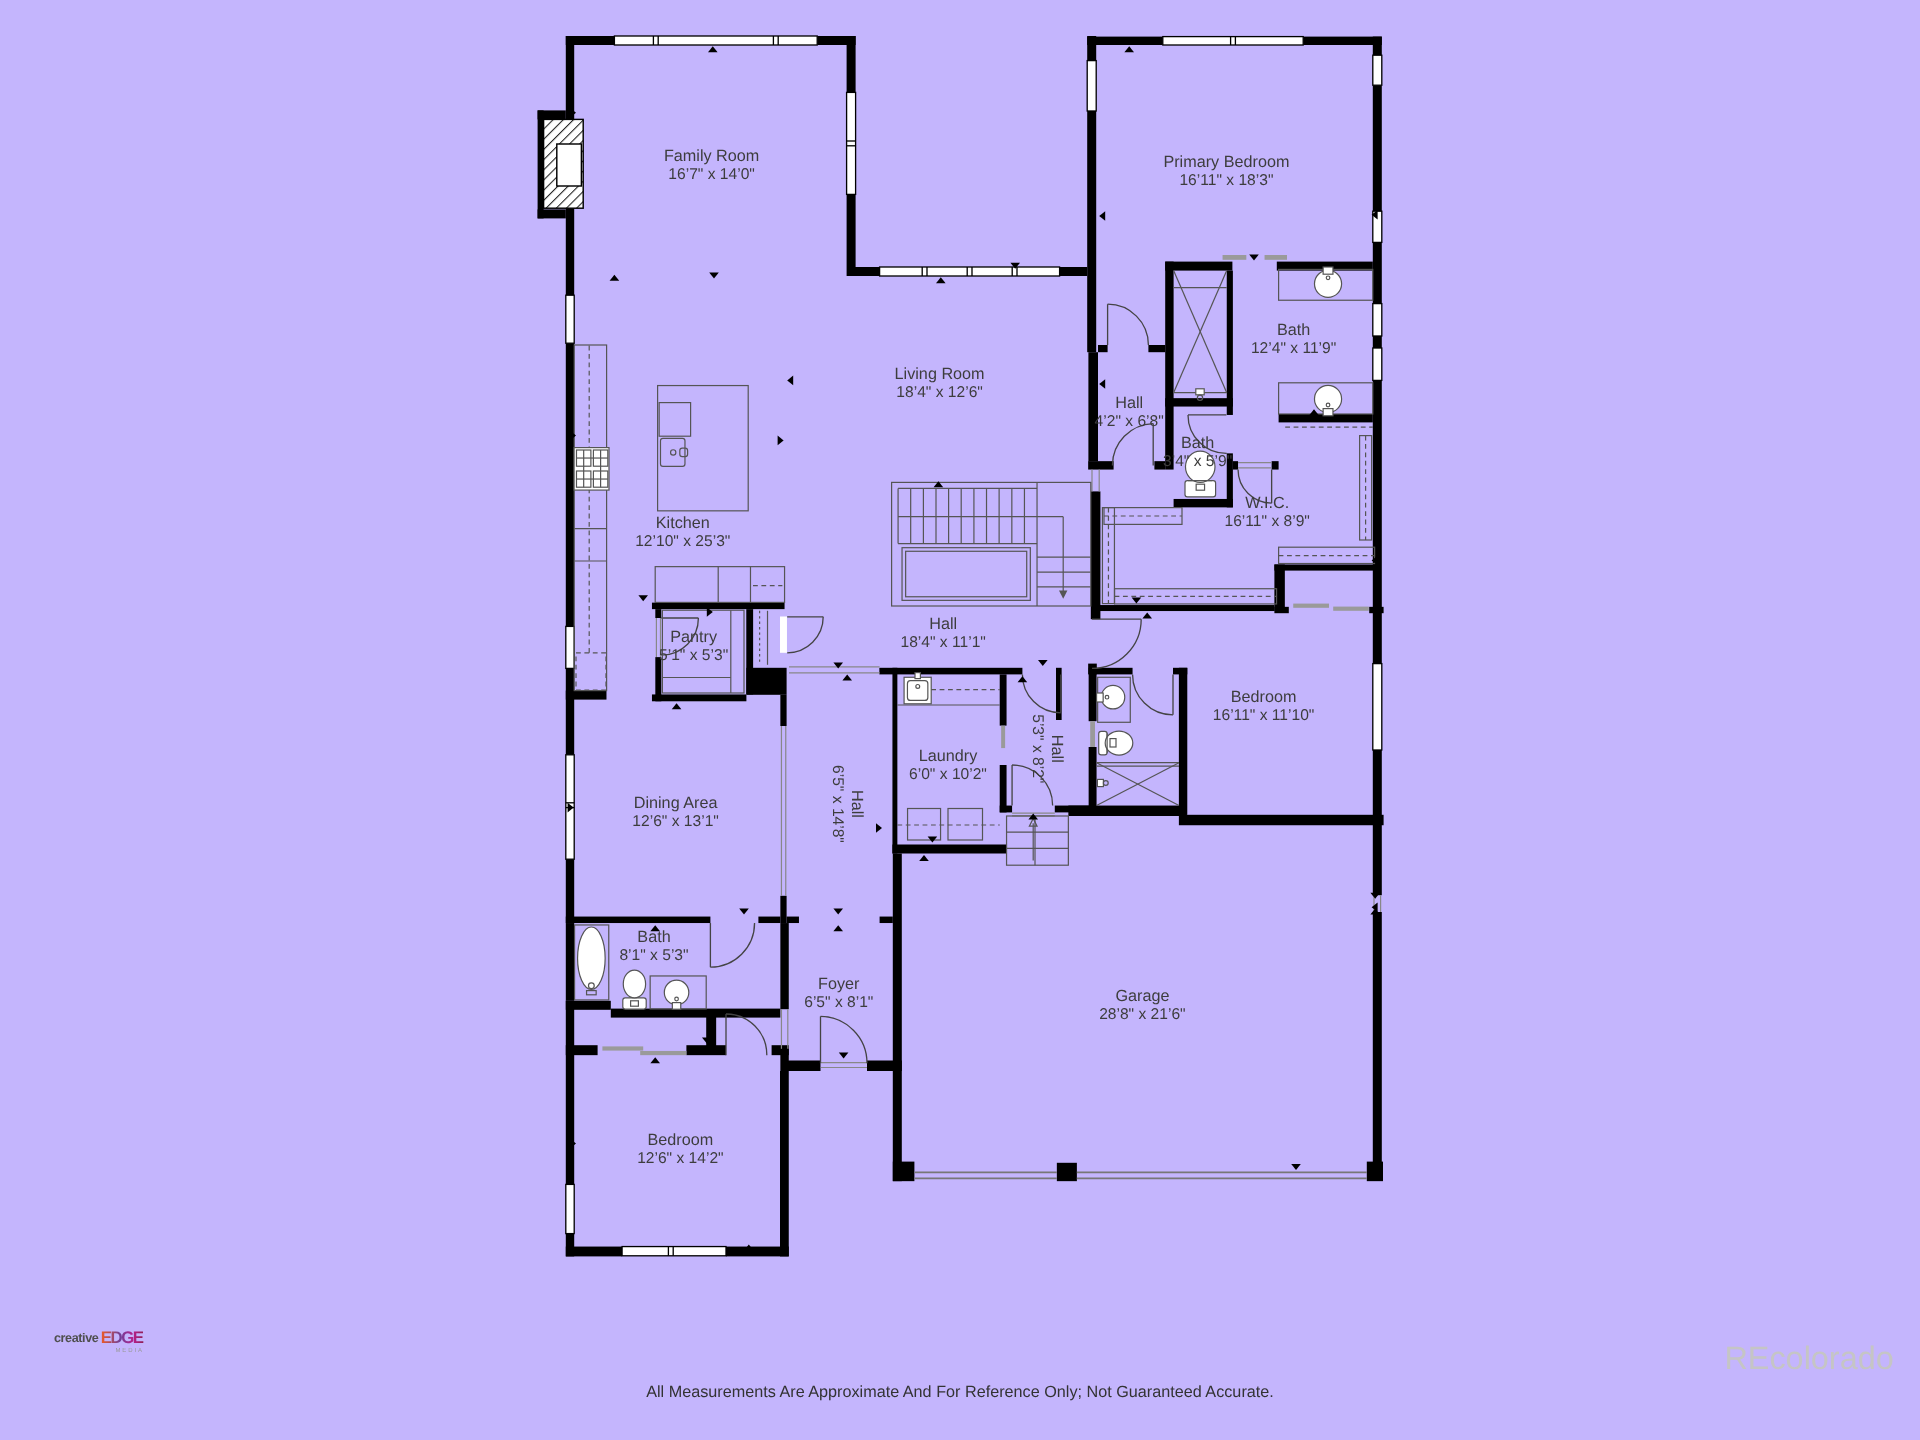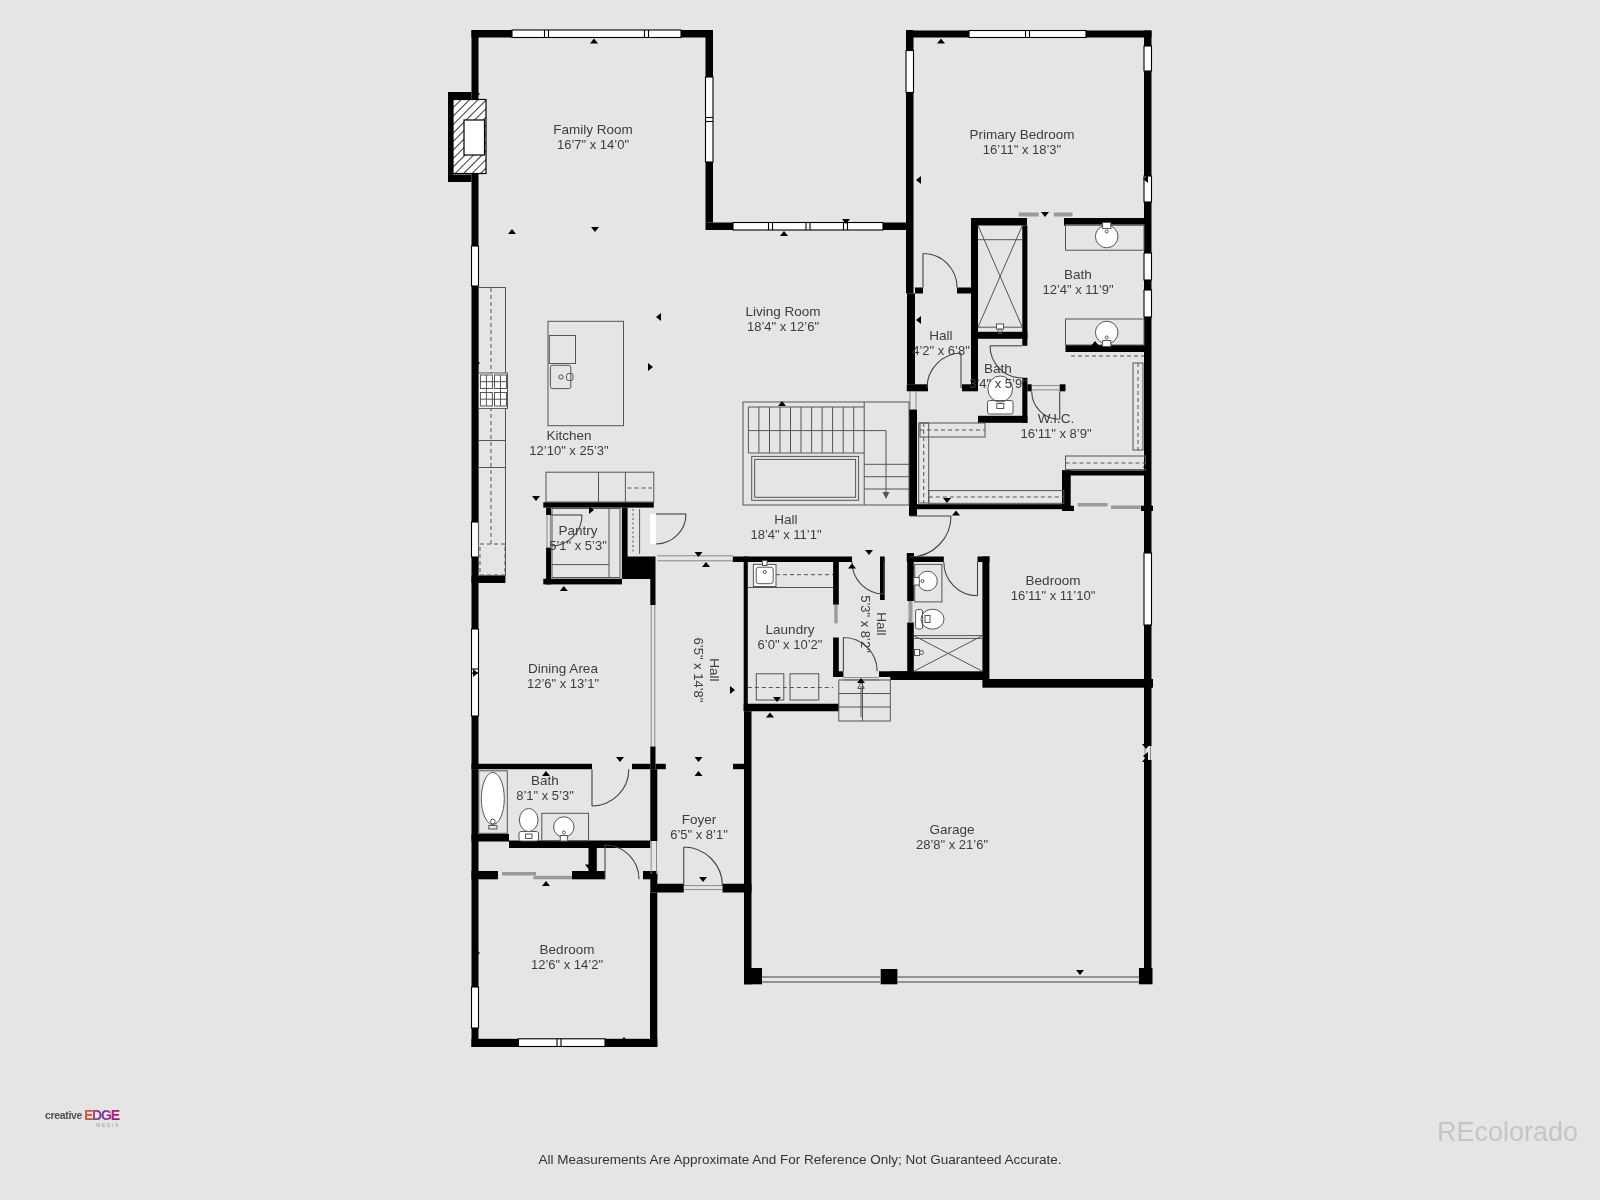--- a/index.html
+++ b/index.html
@@ -1,16 +1,16 @@
 <!DOCTYPE html>
 <html><head>
 <meta charset="utf-8">
 <style>
 html,body{margin:0;padding:0;background:#fff;}
-#page{position:relative;width:1600px;height:1200px;background:#e5e5e5;overflow:hidden;
+#page{position:relative;width:1600px;height:1200px;background:#c4b5fd;overflow:hidden;
 font-family:"Liberation Sans",sans-serif;}
 svg{position:absolute;top:0;left:0;}
 .rn{font-size:13.5px;fill:#3d3d3d;text-anchor:middle;font-family:"Liberation Sans",sans-serif;}
 .dim{font-size:13px;fill:#3d3d3d;text-anchor:middle;font-family:"Liberation Sans",sans-serif;}
 </style>
 </head>
 <body>
 <div id="page">
 <svg width="1600" height="1200" viewBox="0 0 1600 1200">
 <defs>

